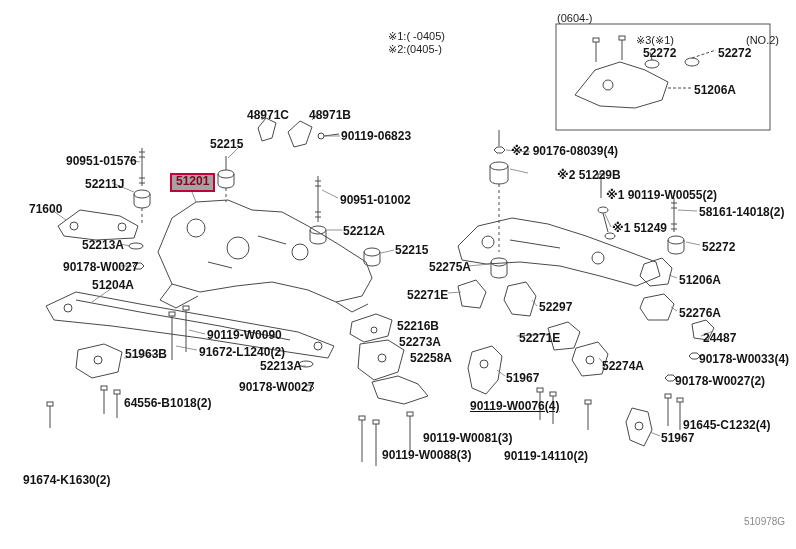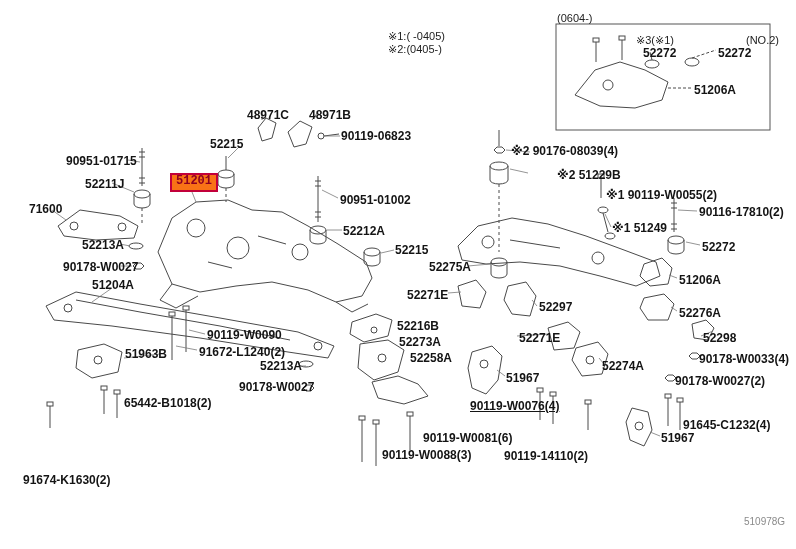--- a/index.html
+++ b/index.html
@@ -12,21 +12,21 @@
   #label-layer { position:absolute; left:0; top:0; width:100%; height:100%; }
   .lbl {
     position:absolute; font-size:12px; font-weight:700; color:#141414;
     white-space:nowrap; line-height:1.15; cursor:default;
   }
   .lbl.note { font-weight:400; font-size:11px; color:#222; }
   .lbl.code { font-weight:400; font-size:10px; color:#8a8a8a; }
   .lbl.hl {
     color:var(--hl-text,#8f0020);
     border:2px solid var(--hl-border,#c2003a);
-    padding:0 4px 1px 4px; background:#f97316;font-family:Liberation Mono, monospace;
+    padding:0 4px 1px 4px; background:#a3a3a3;
   }
 </style>
 </head>
 <body>
 
 <div class="stage" style="background: rgb(255, 255, 255); --hl-border: #c2003a; --hl-text: #8f0020;">
 
   <svg width="796" height="549" viewBox="0 0 796 549">
     <g stroke="#4a4a4a" fill="none" stroke-width="1">
 
@@ -241,58 +241,58 @@
       <span class="lbl note" style="left: 557px; top: 12px;">(0604-)</span>
       <span class="lbl note" style="left: 636px; top: 34px;">※3(※1)</span>
       <span class="lbl" style="left: 643px; top: 47px;">52272</span>
       <span class="lbl note" style="left: 721px; top: 34px; margin-left: 25px;">(NO.2)</span>
       <span class="lbl" style="left: 718px; top: 47px;">52272</span>
       <span class="lbl" style="left: 694px; top: 84px;">51206A</span>
       <span class="lbl" style="left: 247px; top: 109px;">48971C</span>
       <span class="lbl" style="left: 309px; top: 109px;">48971B</span>
       <span class="lbl" style="left: 341px; top: 130px;">90119-06823</span>
       <span class="lbl" style="left: 210px; top: 138px;">52215</span>
-      <span class="lbl" style="left: 66px; top: 155px;">90951-01715</span>
+      <span class="lbl" style="left: 66px; top: 155px;">90951-01576</span>
       <span class="lbl" style="left: 85px; top: 178px;">52211J</span>
       <span class="lbl hl" style="left: 170px; top: 173px;">51201</span>
       <span class="lbl" style="left: 29px; top: 203px;">71600</span>
       <span class="lbl" style="left: 340px; top: 194px;">90951-01002</span>
       <span class="lbl" style="left: 343px; top: 225px;">52212A</span>
       <span class="lbl" style="left: 395px; top: 244px;">52215</span>
       <span class="lbl" style="left: 82px; top: 239px;">52213A</span>
       <span class="lbl" style="left: 63px; top: 261px;">90178-W0027</span>
       <span class="lbl" style="left: 92px; top: 279px;">51204A</span>
       <span class="lbl" style="left: 207px; top: 329px;">90119-W0090</span>
       <span class="lbl" style="left: 199px; top: 346px;">91672-L1240(2)</span>
       <span class="lbl" style="left: 125px; top: 348px;">51963B</span>
       <span class="lbl" style="left: 260px; top: 360px;">52213A</span>
       <span class="lbl" style="left: 239px; top: 381px;">90178-W0027</span>
-      <span class="lbl" style="left: 124px; top: 397px;">65442-B1018(2)</span>
+      <span class="lbl" style="left: 124px; top: 397px;">64556-B1018(2)</span>
       <span class="lbl" style="left: 23px; top: 430px; margin-top: 44px;">91674-K1630(2)</span>
       <span class="lbl" style="left: 397px; top: 320px;">52216B</span>
       <span class="lbl" style="left: 399px; top: 336px;">52273A</span>
       <span class="lbl" style="left: 410px; top: 352px;">52258A</span>
-      <span class="lbl" style="left: 423px; top: 432px;">90119-W0081(6)</span>
+      <span class="lbl" style="left: 423px; top: 432px;">90119-W0081(3)</span>
       <span class="lbl" style="left: 382px; top: 449px;">90119-W0088(3)</span>
       <span class="lbl" style="left: 511px; top: 145px;">※2 90176-08039(4)</span>
       <span class="lbl" style="left: 529px; top: 169px; margin-left: 28px;">※2 51229B</span>
       <span class="lbl" style="left: 429px; top: 261px;">52275A</span>
       <span class="lbl" style="left: 407px; top: 289px;">52271E</span>
       <span class="lbl" style="left: 539px; top: 301px;">52297</span>
       <span class="lbl" style="left: 519px; top: 332px;">52271E</span>
       <span class="lbl" style="left: 506px; top: 372px;">51967</span>
       <span class="lbl" style="left: 470px; top: 400px; text-decoration: underline;">90119-W0076(4)</span>
       <span class="lbl" style="left: 504px; top: 425px; margin-top: 25px;">90119-14110(2)</span>
       <span class="lbl" style="left: 606px; top: 189px; text-align: center;">※1 90119-W0055(2)</span>
       <span class="lbl" style="left: 612px; top: 222px;">※1 51249</span>
-      <span class="lbl" style="left: 699px; top: 206px;">90116-17810(2)</span>
+      <span class="lbl" style="left: 699px; top: 206px;">58161-14018(2)</span>
       <span class="lbl" style="left: 702px; top: 241px;">52272</span>
       <span class="lbl" style="left: 679px; top: 274px;">51206A</span>
       <span class="lbl" style="left: 679px; top: 307px;">52276A</span>
-      <span class="lbl" style="left: 703px; top: 332px;">52298</span>
+      <span class="lbl" style="left: 703px; top: 332px;">24487</span>
       <span class="lbl" style="left: 699px; top: 353px;">90178-W0033(4)</span>
       <span class="lbl" style="left: 675px; top: 375px;">90178-W0027(2)</span>
       <span class="lbl" style="left: 602px; top: 360px;">52274A</span>
       <span class="lbl" style="left: 683px; top: 419px;">91645-C1232(4)</span>
       <span class="lbl" style="left: 661px; top: 432px;">51967</span>
       <span class="lbl code" style="left: 744px; top: 516px;">510978G</span>
     </div>
 </div>
 
 </body></html>

